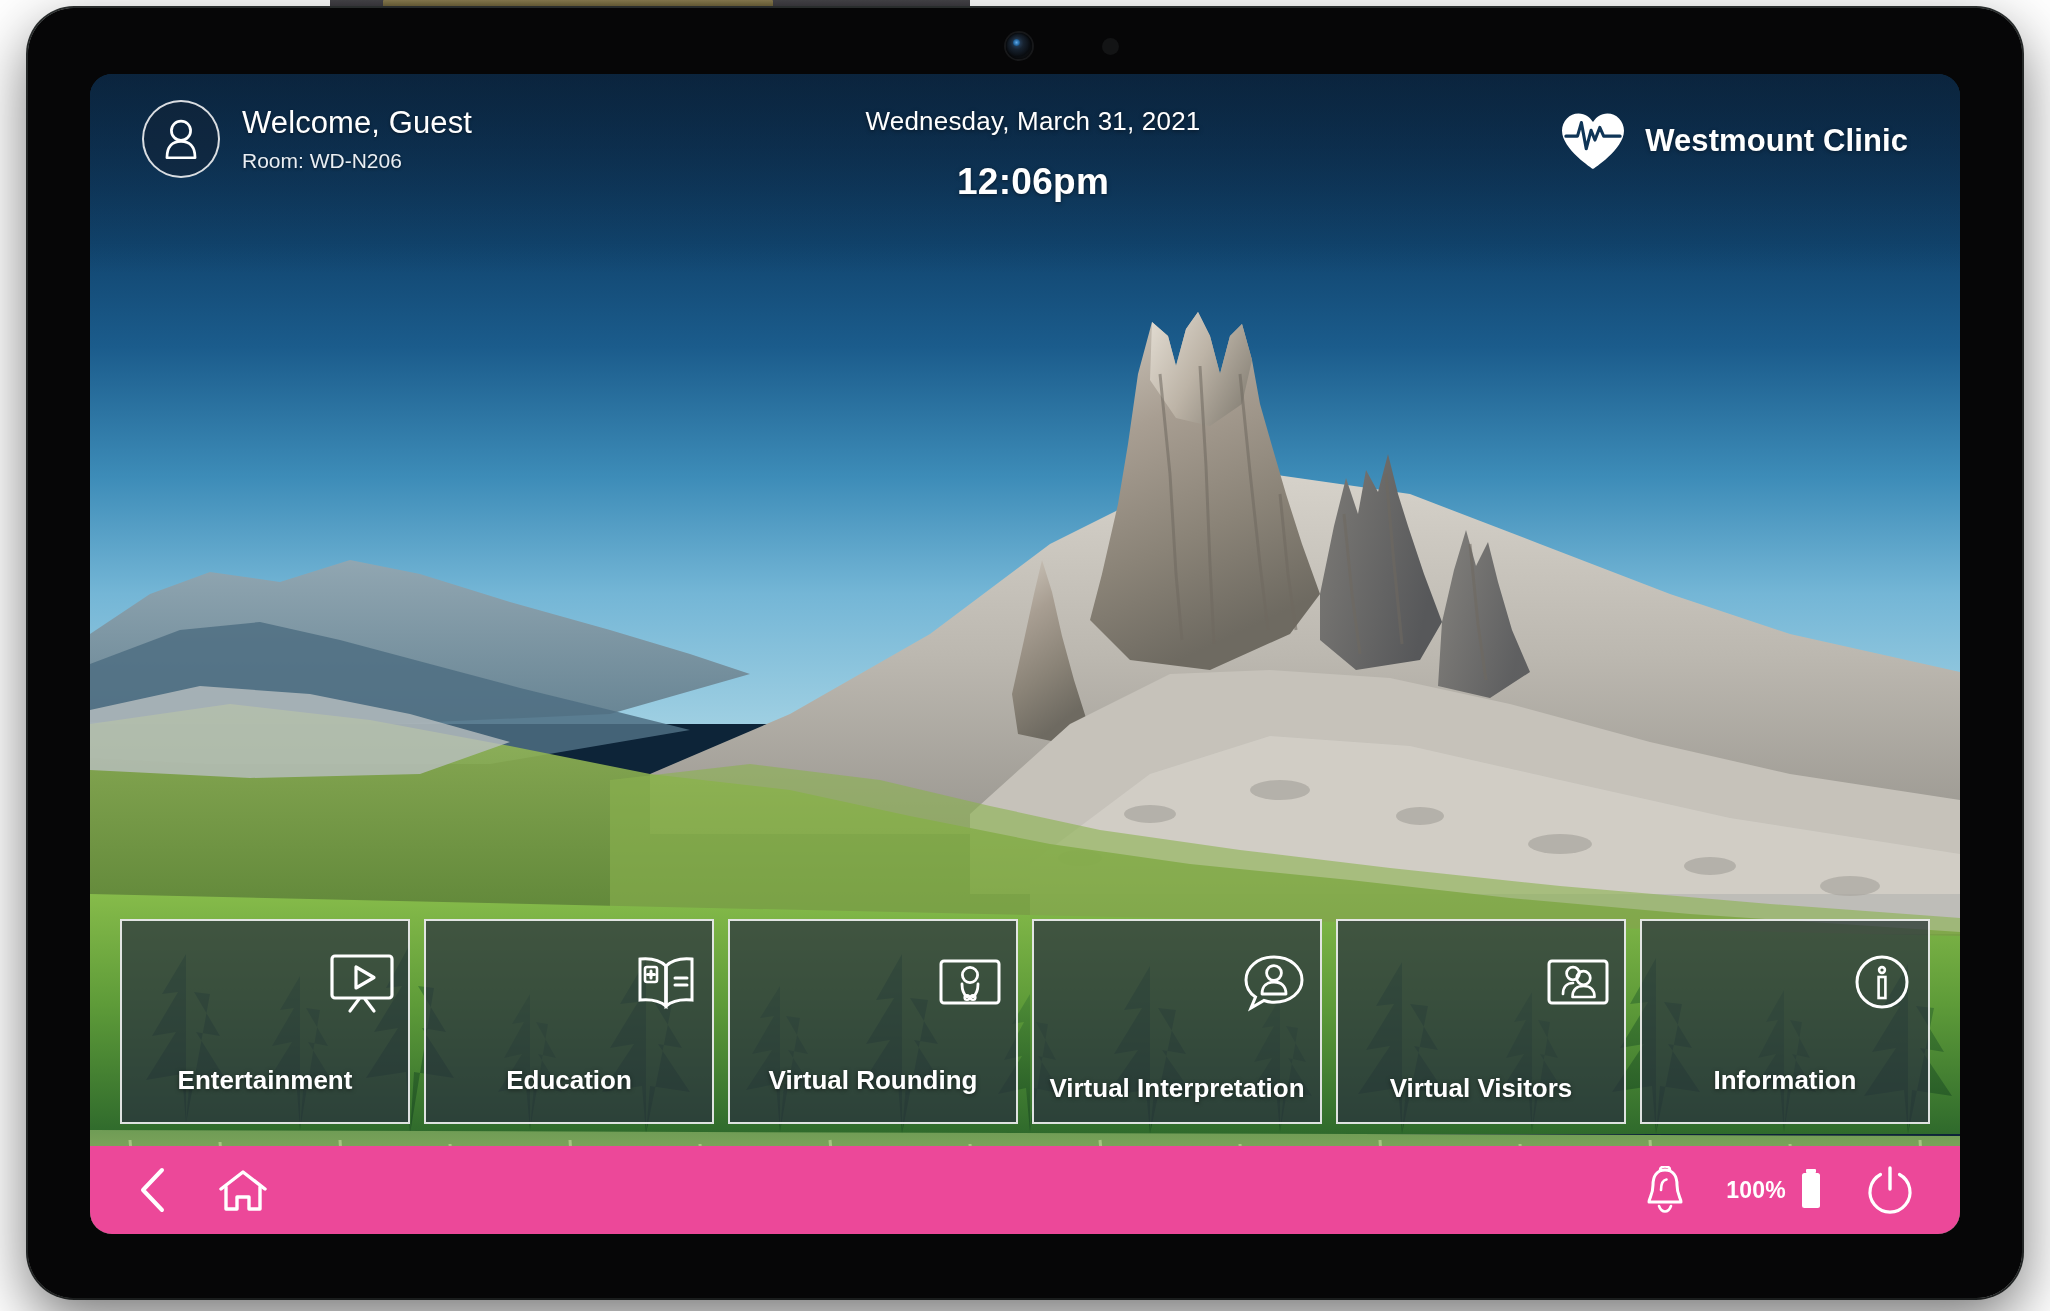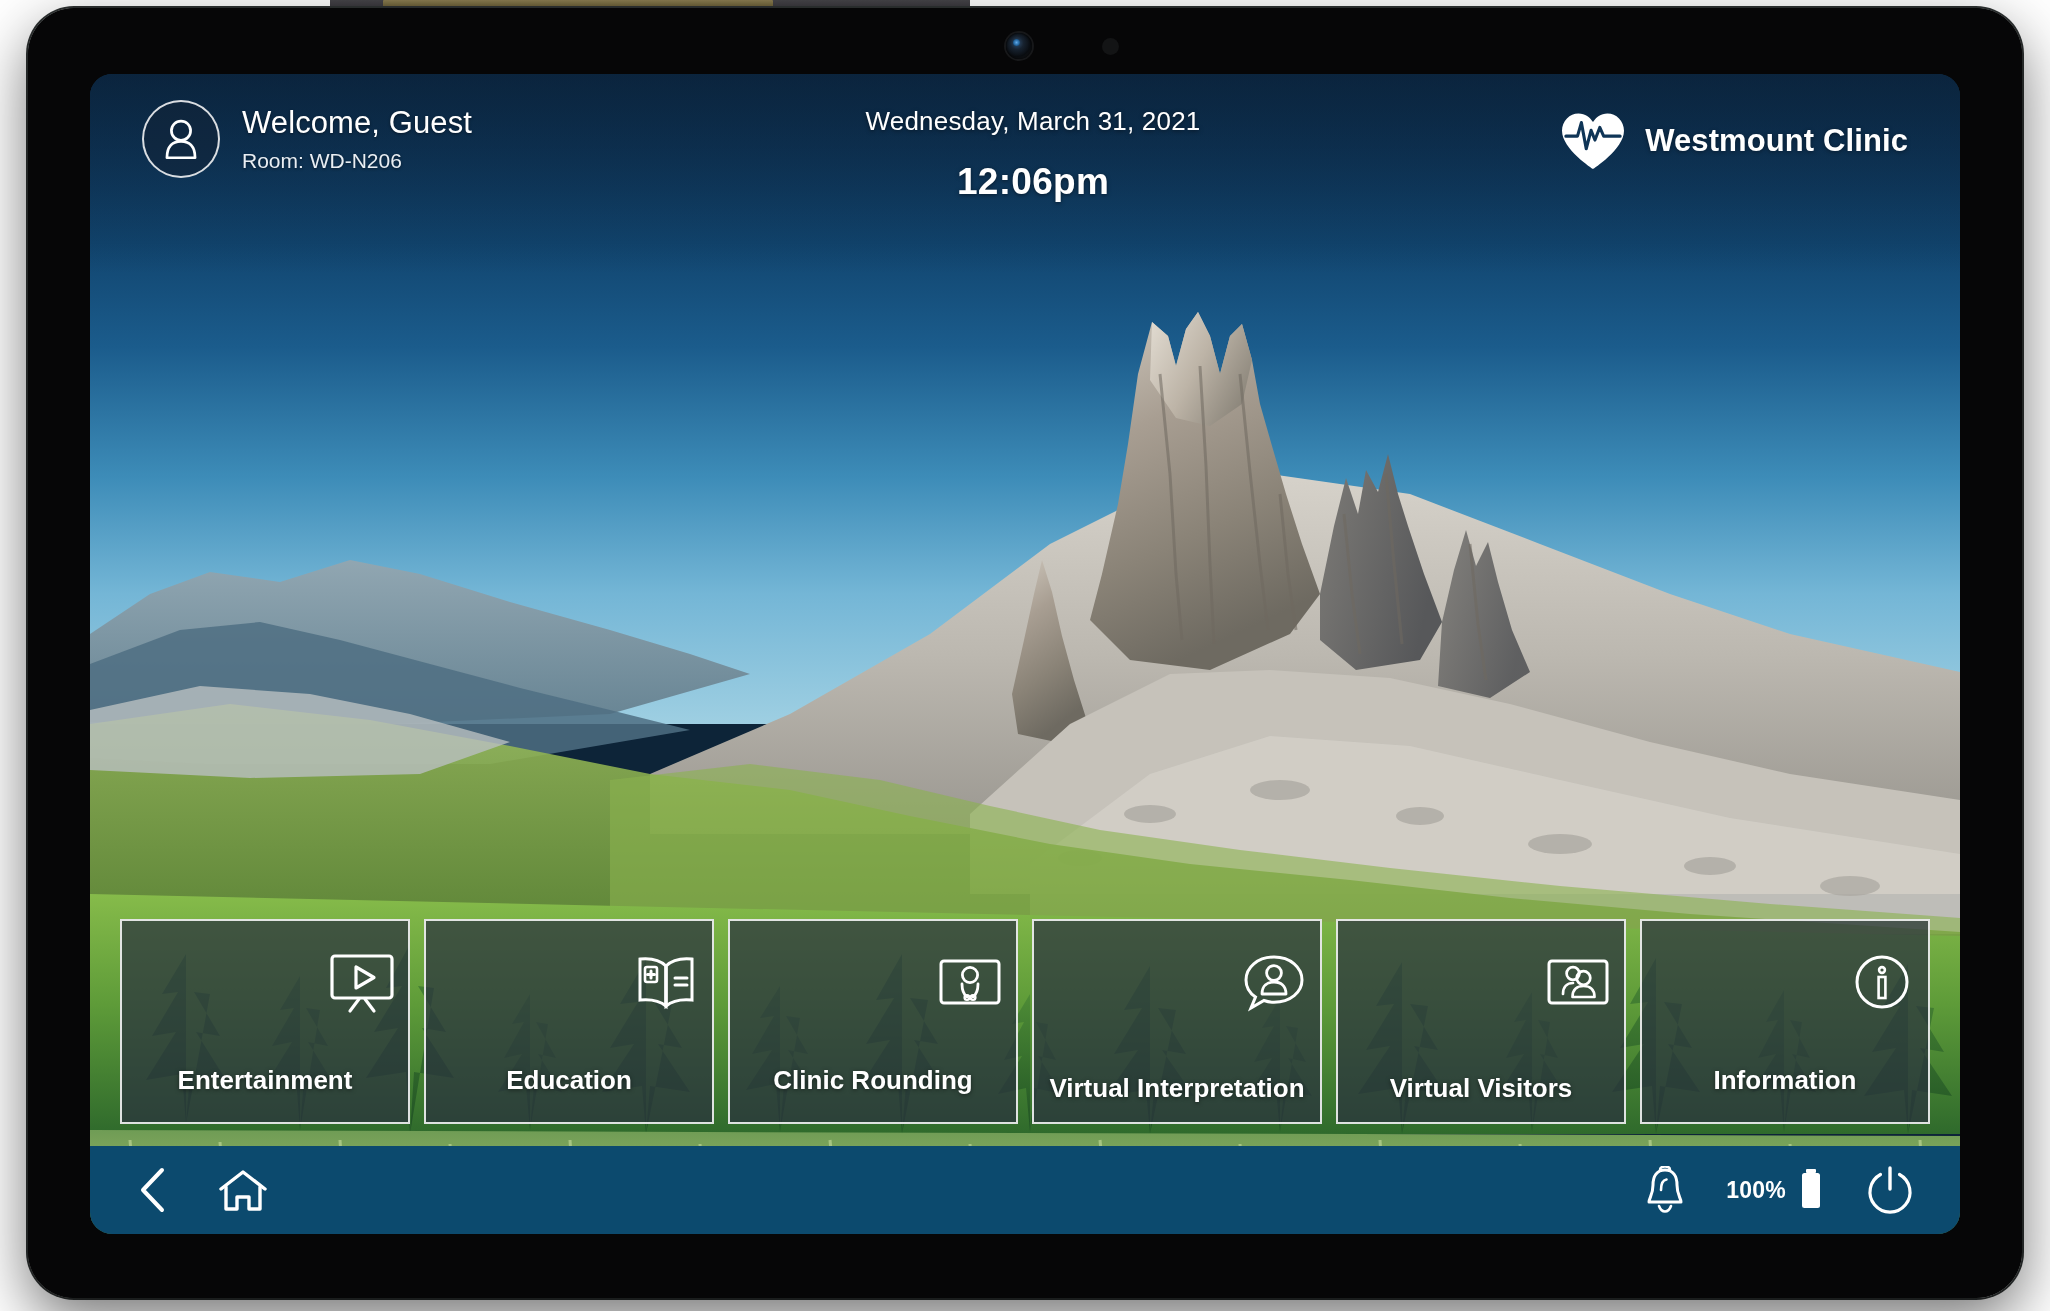--- a/index.html
+++ b/index.html
@@ -159,21 +159,21 @@
     position:absolute; left:8px; right:8px; bottom:26px;
     color:#fff; font-size:26px; font-weight:bold;
     text-align:center; line-height:1.14;
     text-shadow:0 1px 4px rgba(0,0,0,.5);
   }
   .tile.two-line .tile-label { bottom:18px; }
 
   
   .navbar {
     position:absolute; left:0; right:0; bottom:0; height:88px;
-    background:#0c4a6e;
+    background:#ec4899;
     display:flex; align-items:center;
     padding:0 44px;
     z-index:7;
   }
   .nav-left { display:flex; align-items:center; gap:46px; }
   .nav-right { margin-left:auto; display:flex; align-items:center; gap:40px; }
   .nav-btn { display:flex; align-items:center; cursor:pointer; }
   .nav-btn svg { display:block; }
   .battery-group { display:flex; align-items:center; gap:12px; }
   .battery-pct {
@@ -429,21 +429,21 @@
         <div class="tile-icon">
           <svg viewBox="0 0 72 62">
             <rect x="7" y="9" width="58" height="42" rx="3" fill="none" stroke="#fff" stroke-width="3"></rect>
             <circle cx="36" cy="23" r="7.6" fill="none" stroke="#fff" stroke-width="2.8"></circle>
             <path d="M28 32 C28 39 30.5 43 33 45" fill="none" stroke="#fff" stroke-width="2.8" stroke-linecap="round"></path>
             <path d="M44 32 C44 39 41.5 43 39 45" fill="none" stroke="#fff" stroke-width="2.8" stroke-linecap="round"></path>
             <circle cx="33" cy="45.5" r="2.4" fill="none" stroke="#fff" stroke-width="2.4"></circle>
             <circle cx="39" cy="45.5" r="2.4" fill="none" stroke="#fff" stroke-width="2.4"></circle>
           </svg>
         </div>
-        <div class="tile-label">Clinic Rounding</div>
+        <div class="tile-label">Virtual Rounding</div>
       </div>
 
       <div class="tile two-line">
         <div class="tile-icon">
           <svg viewBox="0 0 72 62">
             <path d="M36 5 C19.5 5 8 15.5 8 28 C8 35 11.5 41 17.5 45 L13 56 L26 48.5
                      C29.2 49.6 32.5 50.2 36 50.2 C52.5 50.2 64 40 64 28 C64 15.5 52.5 5 36 5 Z" fill="none" stroke="#fff" stroke-width="3"></path>
             <circle cx="36" cy="21" r="7.4" fill="none" stroke="#fff" stroke-width="2.8"></circle>
             <path d="M24 42 C24 33.5 29.5 30 36 30 C42.5 30 48 33.5 48 42 Z" fill="none" stroke="#fff" stroke-width="2.8" stroke-linejoin="round"></path>
           </svg>

